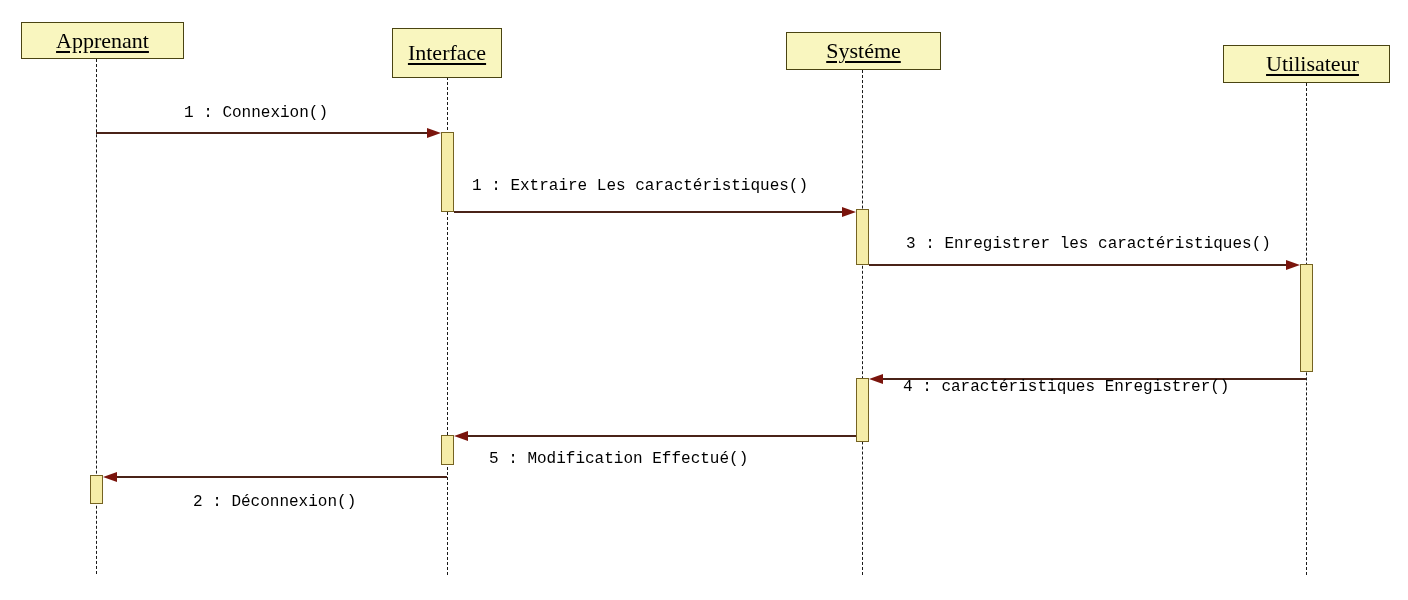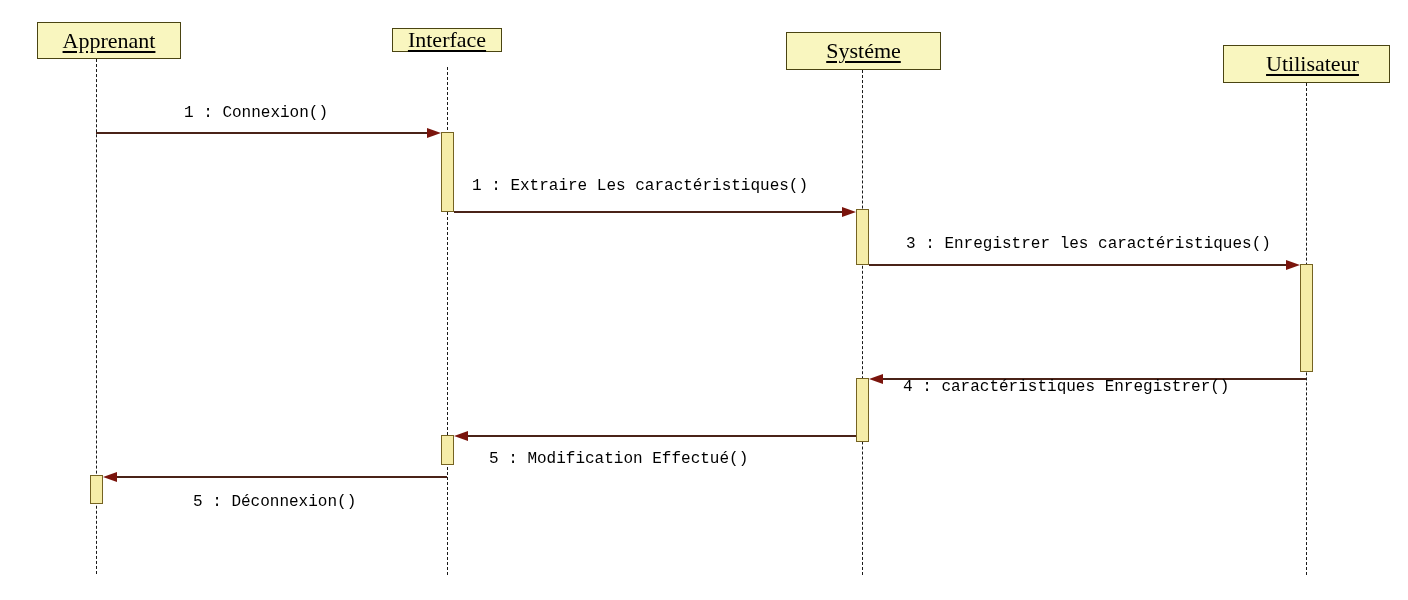--- a/index.html
+++ b/index.html
@@ -47,24 +47,24 @@
 </head>
 <body>
 
 <div class="canvas">
 
   <div class="lifeline" style="left:96px;  top:59px; height:515px;"></div>
   <div class="lifeline" style="left:447px; top:67px; height:508px;"></div>
   <div class="lifeline" style="left:862px; top:70px; height:505px;"></div>
   <div class="lifeline" style="left:1306px;top:83px; height:492px;"></div>
 
-  <div class="actor" style="left:21px; top:22px; width:144px; height:37px;margin-left:16px;">
+  <div class="actor" style="left:21px; top:22px; width:163px; height:37px;">
     <span>Apprenant</span>
   </div>
-  <div class="actor" style="left:392px; top:28px; width:110px; height:24px;">
+  <div class="actor" style="left:392px; top:28px; width:110px; height:50px;">
     <span>Interface</span>
   </div>
   <div class="actor" style="left:786px; top:32px; width:155px; height:38px;">
     <span>Systéme</span>
   </div>
   <div class="actor" style="left:1223px; top:45px; width:167px; height:38px;padding-left:12px;">
     <span>Utilisateur</span>
   </div>
 
   <div class="activation" style="left:441px; top:132px; height:80px;"></div>
@@ -89,15 +89,15 @@
   <div class="msg-line" style="left:883px; top:378px; width:423px;"></div>
   <div class="arrow-left" style="left:869px; top:374px;"></div>
   <div class="msg-label" style="left:903px; top:374px;">4 : caractéristiques Enregistrer()</div>
 
   <div class="msg-line" style="left:468px; top:435px; width:388px;"></div>
   <div class="arrow-left" style="left:454px; top:431px;"></div>
   <div class="msg-label" style="left:489px; top:446px;">5 : Modification Effectué()</div>
 
   <div class="msg-line" style="left:117px; top:476px; width:330px;"></div>
   <div class="arrow-left" style="left:103px; top:472px;"></div>
-  <div class="msg-label" style="left:193px; top:489px;">5 : Déconnexion()</div>
+  <div class="msg-label" style="left:193px; top:489px;">2 : Déconnexion()</div>
 
 </div>
 
 </body></html>

